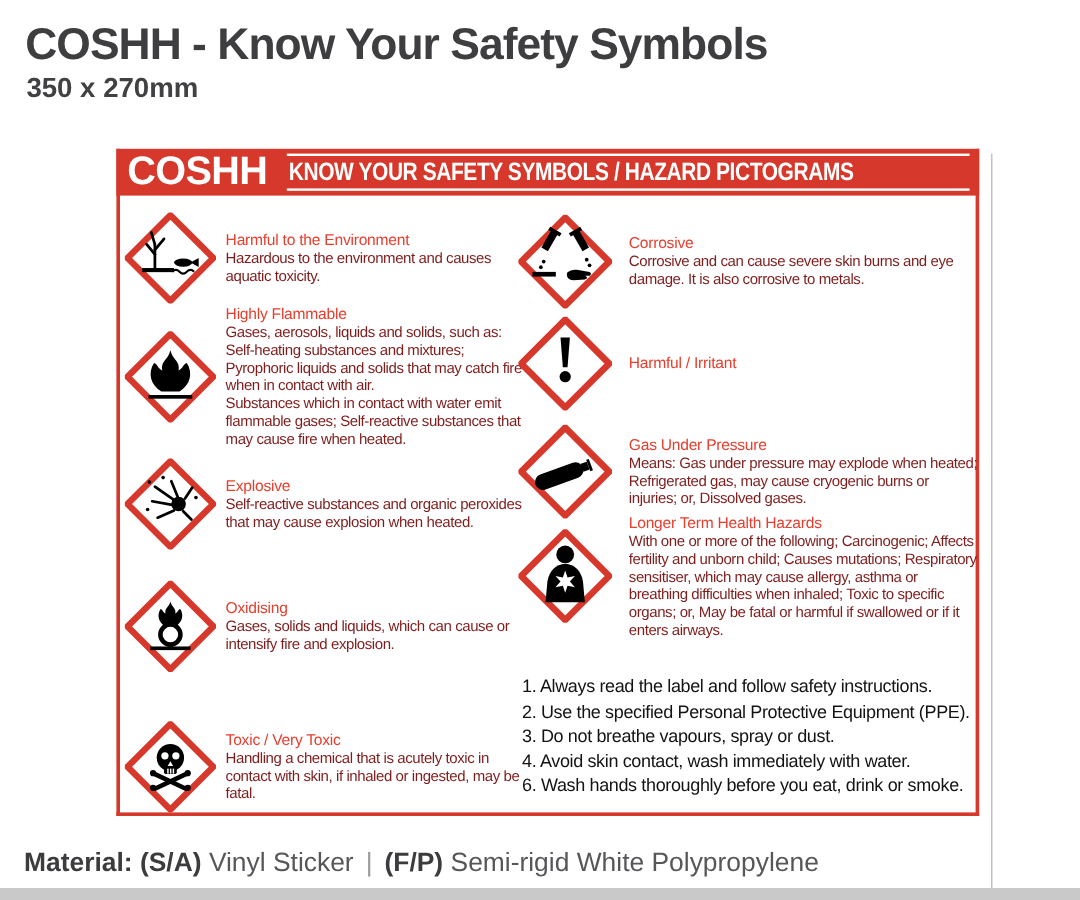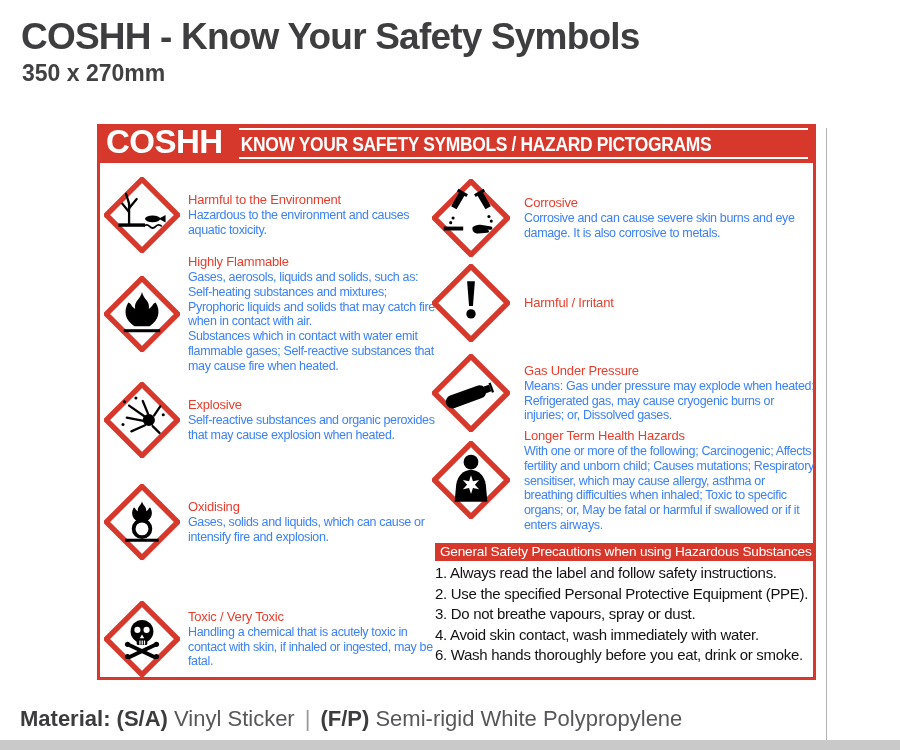--- a/index.html
+++ b/index.html
@@ -22,21 +22,21 @@
 
   .col{position:absolute;top:0;}
   .col-left{left:4px;width:334px;}
   .col-right{left:332px;width:384px;}
   .section{position:absolute;display:flex;align-items:center;}
   .icon-box{flex:0 0 auto;}
   .col-left .icon-box{width:84px;}
   .col-right .icon-box{width:92px;}
   .sec-text{flex:1;}
   .sec-heading{font-size:13px;color:#e73e2e;margin-bottom:1px;letter-spacing:-0.2px;}
-  .sec-body{font-size:12.5px;color:#3b82f6;line-height:1.18;letter-spacing:-0.35px;white-space:pre-line;}
+  .sec-body{font-size:12.5px;color:#7f1d1d;line-height:1.18;letter-spacing:-0.35px;white-space:pre-line;}
 
   .prec-bar{position:absolute;left:335px;width:372px;background:#d6392c;color:#fff;
             font-size:13.6px;padding:1px 3px 2px 5px;letter-spacing:-0.2px;white-space:nowrap;}
   .prec-list{position:absolute;left:335px;width:378px;}
   .prec-item{font-size:15px;color:#131313;line-height:1.2;letter-spacing:-0.3px;
              margin-bottom:2.6px;padding-left:14px;text-indent:-14px;}
 
   
   .material-line{position:absolute;left:20px;top:706px;font-size:22px;color:#57575a;white-space:nowrap;}
   .material-line .b{font-weight:bold;color:#3c3c3e;}
@@ -240,21 +240,20 @@
             <polygon fill="#fff" points="50,44 52.5,51.7 60.4,50 55,56 60.4,62 52.5,60.3 50,68 47.5,60.3 39.6,62 45,56 39.6,50 47.5,51.7"></polygon>
           </svg>
         </div>
         <div class="sec-text">
           <div class="sec-heading">Longer Term Health Hazards</div>
           <div class="sec-body">With one or more of the following; Carcinogenic; Affects fertility and unborn child; Causes mutations; Respiratory sensitiser, which may cause allergy, asthma or breathing difficulties when inhaled; Toxic to specific organs; or, May be fatal or harmful if swallowed or if it enters airways.</div>
         </div>
       </div>
     </div>
 
-    <div class="prec-bar" style="top:419px;">General Safety Precautions when using Hazardous Substances</div>
     <div class="prec-list" style="top:440px;">
       <div class="prec-item">1. Always read the label and follow safety instructions.</div>
       <div class="prec-item">2. Use the specified Personal Protective Equipment (PPE).</div>
       <div class="prec-item">3. Do not breathe vapours, spray or dust.</div>
       <div class="prec-item">4. Avoid skin contact, wash immediately with water.</div>
       <div class="prec-item">6. Wash hands thoroughly before you eat, drink or smoke.</div>
     </div>
 
   </div>
 

